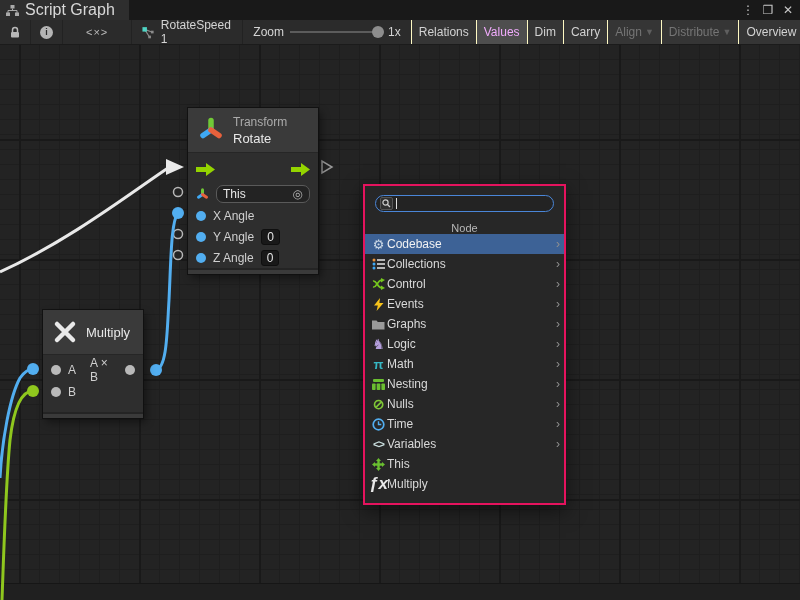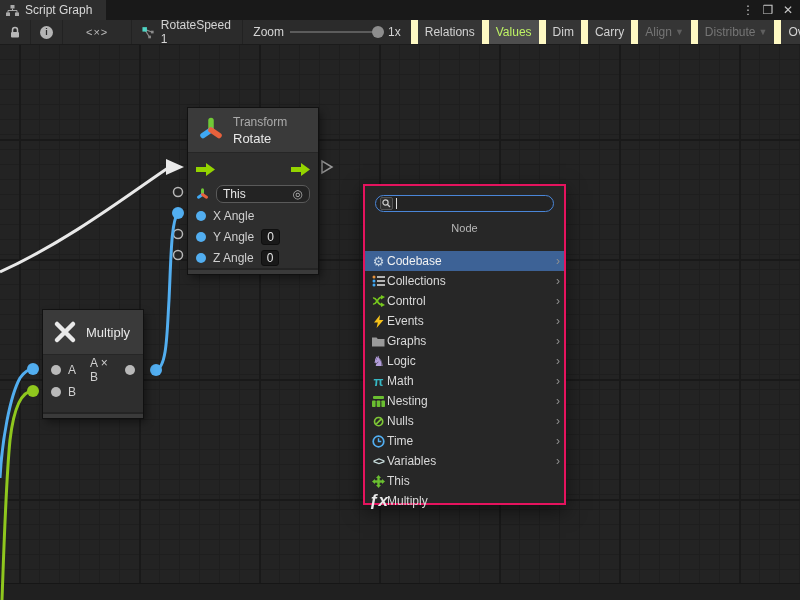--- a/index.html
+++ b/index.html
@@ -5,31 +5,31 @@
   * { margin:0; padding:0; box-sizing:border-box; }
   html,body { background:#111; }
   #app {
     position:relative; width:800px; height:600px; overflow:hidden;
     font-family:"Liberation Sans", sans-serif; color:#d4d4d4; font-size:12px;
     background:#232323; user-select:none;
   }
 
   
   .titlebar { position:absolute; top:0; left:0; right:0; height:20px; background:#191919; z-index:10; display:flex; align-items:stretch; }
-  .tab { display:flex; align-items:center; gap:6px; padding:0 14px 0 6px; background:#2e2e2e; color:#d8d8d8; font-size:12px; }
+  .tab { display:flex; align-items:center; gap:6px; padding:0 14px 0 6px; background:#2e2e2e; color:#d8d8d8; font-size:16px; }
   .win-controls { margin-left:auto; display:flex; align-items:center; gap:4px; padding-right:4px; color:#c8c8c8; }
   .win-btn { width:16px; text-align:center; font-size:12px; line-height:18px; cursor:default; }
 
   
   .toolbar { position:absolute; top:20px; left:0; right:0; height:25px; background:#2b2b2b; border-bottom:1px solid #1b1b1b; z-index:10; display:flex; align-items:stretch; }
   .tb-btn { display:flex; align-items:center; justify-content:center; padding:0 9px; border-right:1px solid #222; color:#c9c9c9; }
   .tb-group { display:flex; align-items:center; gap:6px; padding:0 10px; border-right:1px solid #222; }
   .tb-right { margin-left:auto; display:flex; align-items:stretch; }
-  .tb-right .btn { display:flex; align-items:center; gap:3px; padding:2px 7px; background:#353535; border-left:7px solid #fef9c3; color:#d2d2d2; white-space:nowrap; }
-  .tb-right .btn.active { background:#4e4e4e; color:#bef264; }
+  .tb-right .btn { display:flex; align-items:center; gap:3px; padding:2px 7px; background:#353535; border-left:1px solid #fef9c3; color:#d2d2d2; white-space:nowrap; }
+  .tb-right .btn.active { background:#4e4e4e; color:#f0abfc; }
   .tb-right .btn.disabled { color:#757575;align-items:center; }
   .dd-arrow { font-size:9px; color:#8a8a8a; }
   .btn.disabled .dd-arrow { color:#5f5f5f; }
   .info-circle { width:13px; height:13px; border-radius:50%; background:#b5b5b5; color:#2b2b2b; font-weight:bold; font-size:9px; line-height:13px; text-align:center; }
   .code-glyph { font-size:11px; letter-spacing:1px; color:#bdbdbd; padding:0 14px; }
   .slider { position:relative; width:92px; height:12px; }
   .slider .track { position:absolute; left:0; right:0; top:5px; height:2px; background:#5c5c5c; }
   .slider .handle { position:absolute; left:82px; top:0; width:12px; height:12px; border-radius:50%; background:#8d8d8d; }
 
   
@@ -70,21 +70,21 @@
   #node-multiply .row { height:22px; }
   .spacer { flex:1; }
 
   
   .popup { position:absolute; left:363px; top:184px; width:203px; height:321px; z-index:3;
            background:#272727; border:2px solid #e5135e; box-shadow:0 6px 18px rgba(0,0,0,.5); }
   .search-wrap { padding:9px 10px 2px; }
   .search-box { display:flex; align-items:center; gap:3px; height:17px; border:1px solid #4a86d8; border-radius:9px; background:#232323; padding:0 4px; }
   .mag-box { width:13px; height:13px; border:1px solid #555; border-radius:2px; background:#2f2f2f; display:flex; align-items:center; justify-content:center; }
   .caret { width:1px; height:11px; background:#e0e0e0; }
-  .popup-header { text-align:center; color:#b8b8b8; font-size:11px; padding:8px 0 17px; }
+  .popup-header { text-align:center; color:#b8b8b8; font-size:11px; padding:8px 0 0; }
   .list { list-style:none; }
   .list li { display:flex; align-items:center; height:20px; padding:0 4px 0 5px; color:#d9d9d9; font-size:12px; }
   .list li.selected { background:#3d6296; color:#f2f2f2; }
   .li-icon { width:17px; flex:none; display:flex; align-items:center; justify-content:center; font-size:13px; }
   .li-label { flex:1; }
   .chevron { color:#8f8f8f; font-size:12px; }
   .ic-gear { color:#ccd9e6; }
   .ic-pi { color:#36b8c4; font-weight:bold; }
   .ic-null { color:#7ec636; font-weight:bold; font-size:14px; }
   .ic-knight { color:#b39ddb; font-size:14px; }

